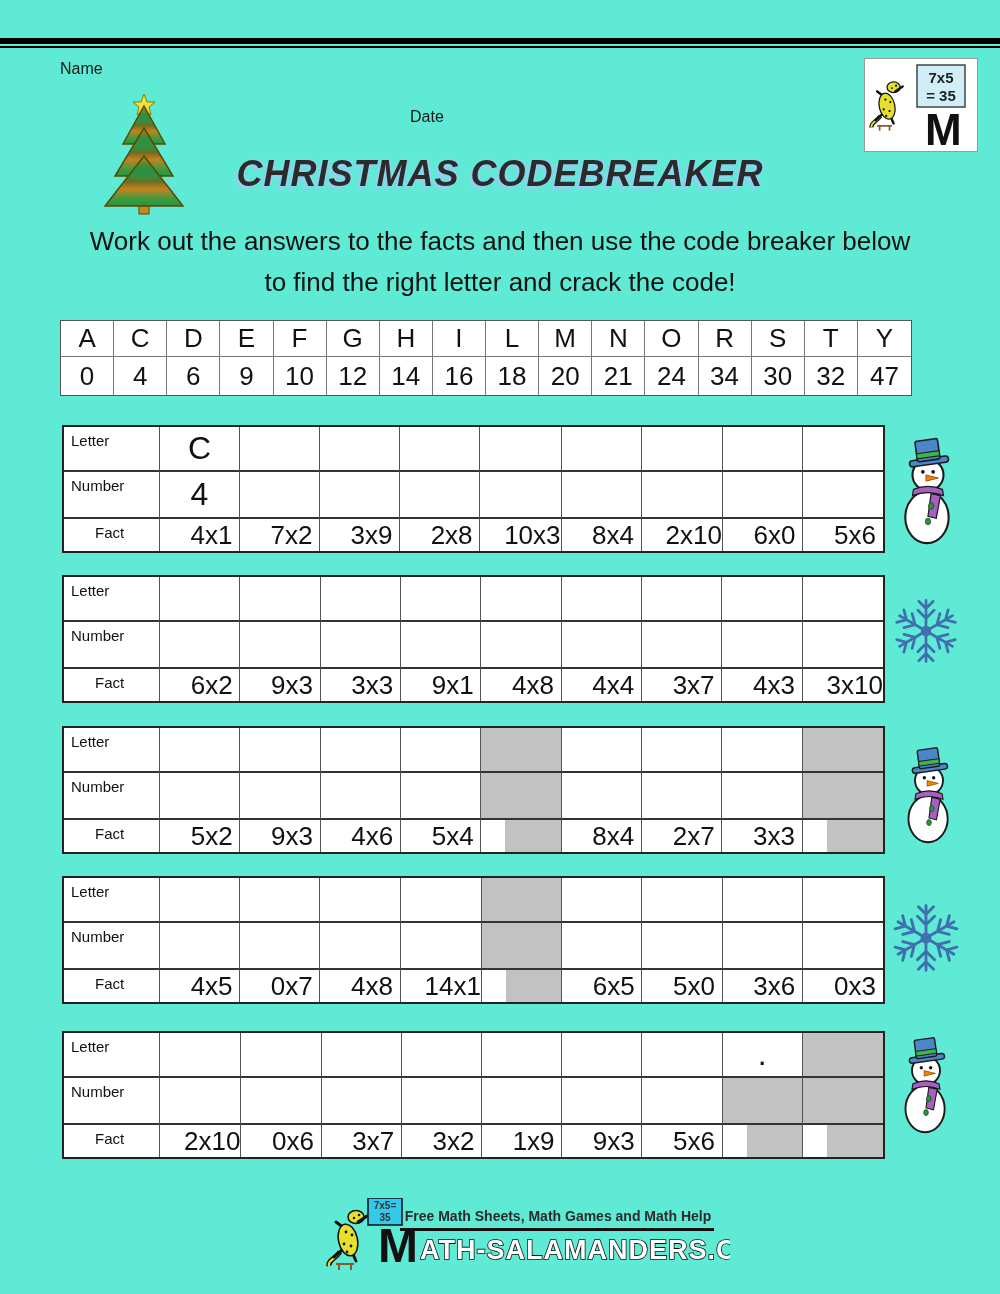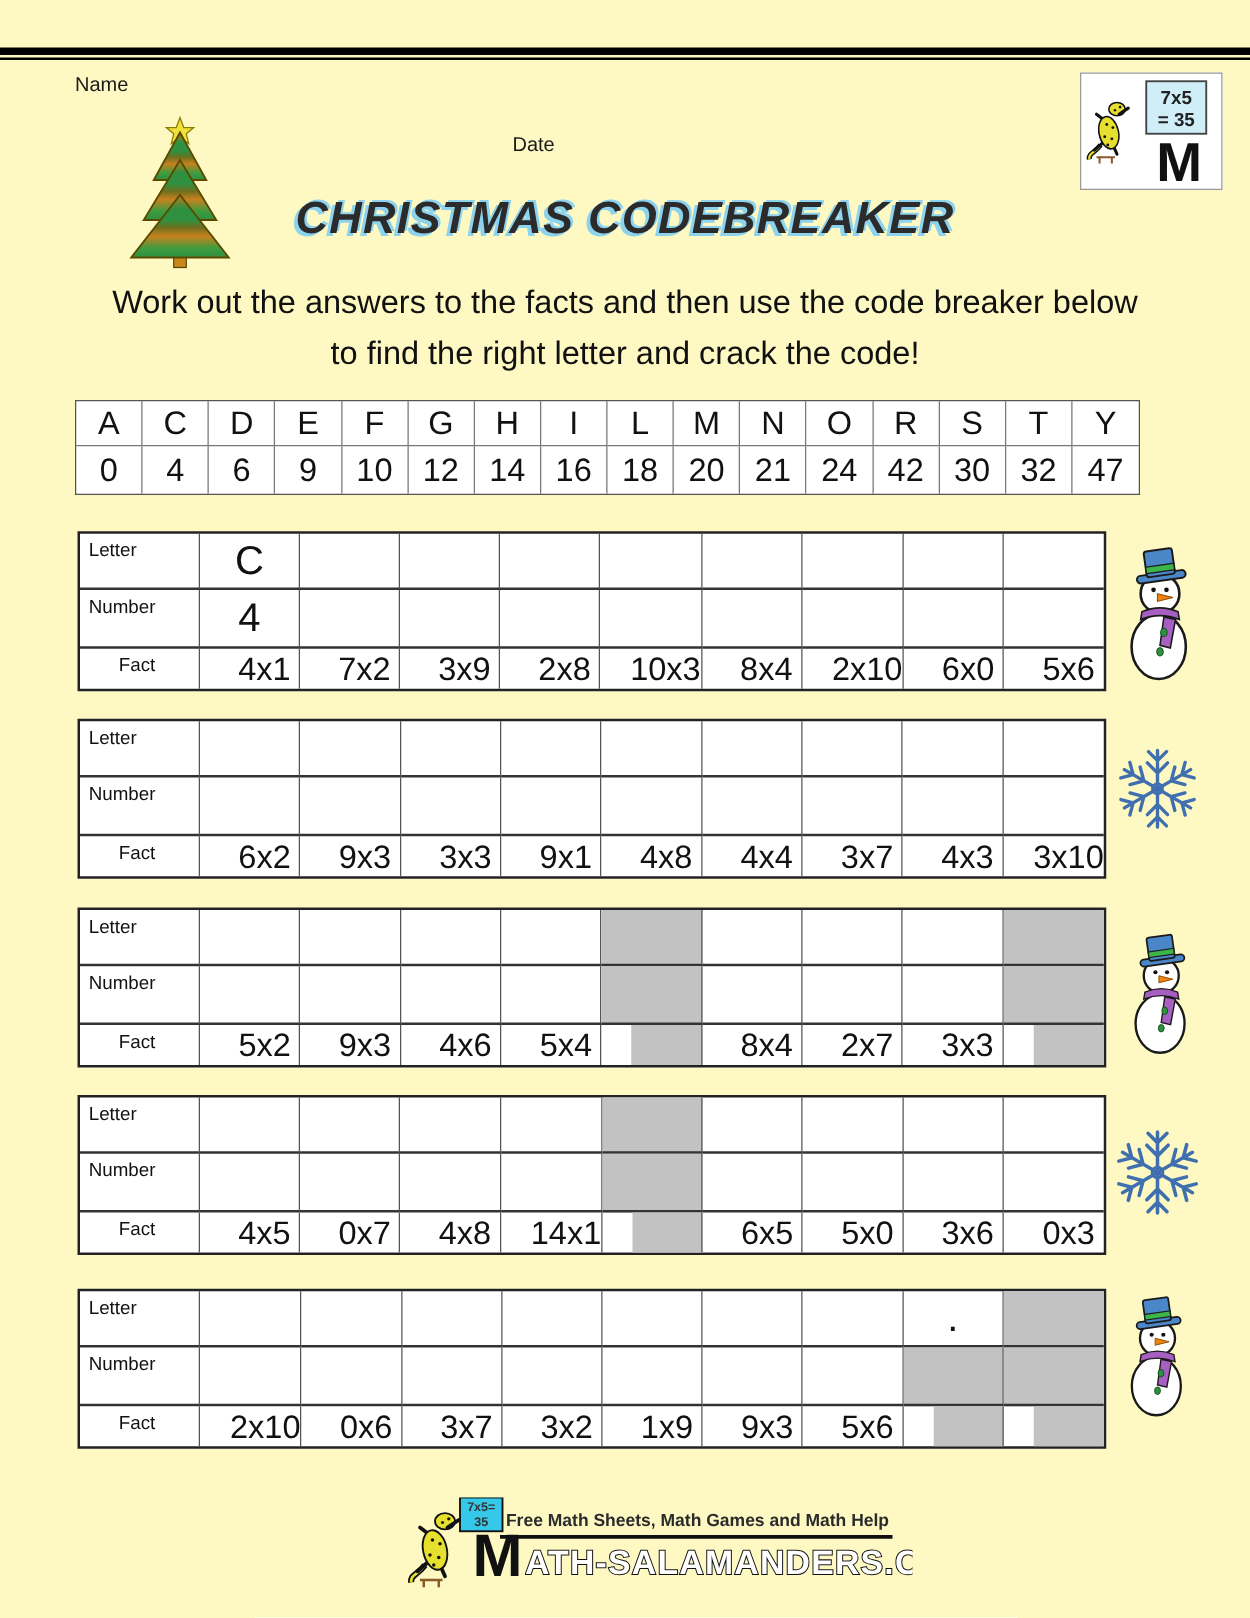--- a/index.html
+++ b/index.html
@@ -1,17 +1,17 @@
 <!DOCTYPE html>
 <html style="--gray-cell: #c2c2c2; --title-shadow: #8ed3ee; --flake-blue: #3f6fae; --hat-blue: #4a86c8; --band-green: #3cb54a; --scarf-purple: #a75fc2; --nose-orange: #f0820f; --board-cyan: #35c8e8; --sala-yellow: #e6df2e;"><head>
 <meta charset="utf-8">
 <style>
   html,body{margin:0;padding:0;background:#fff;}
   .page{
-    position:relative;width:1000px;height:1294px;background:#fef9c3;
+    position:relative;width:1000px;height:1294px;background:#5eead4;
     font-family:"Liberation Sans",sans-serif;color:#1a1a1a;overflow:hidden;
   }
   
   .topbar{position:absolute;left:0;top:38px;width:1000px;}
   .topbar .tb1{height:6px;background:#000;}
   .topbar .tb2{height:2px;background:#000;margin-top:2px;}
   .name-label{position:absolute;left:60px;top:60px;font-size:16px;}
   .date-label{position:absolute;left:410px;top:60px;font-size:16px;margin-top:48px;}
   
   .logo-box{position:absolute;left:864px;top:58px;width:112px;height:92px;border:1px solid #9a9a9a;background:#fff;}
@@ -181,21 +181,21 @@
       <div class="code-cell lastrow">6</div>
       <div class="code-cell lastrow">9</div>
       <div class="code-cell lastrow">10</div>
       <div class="code-cell lastrow">12</div>
       <div class="code-cell lastrow">14</div>
       <div class="code-cell lastrow">16</div>
       <div class="code-cell lastrow">18</div>
       <div class="code-cell lastrow">20</div>
       <div class="code-cell lastrow">21</div>
       <div class="code-cell lastrow">24</div>
-      <div class="code-cell lastrow">42</div>
+      <div class="code-cell lastrow">34</div>
       <div class="code-cell lastrow">30</div>
       <div class="code-cell lastrow">32</div>
       <div class="code-cell lastcol lastrow">47</div>
     </div>
 
   <div id="puzzles">
       <div class="puzzle" style="top: 425px;">
         <div class="pcell rowlabel">Letter</div>
         <div class="pcell bigval">C</div>
         <div class="pcell bigval"></div>

